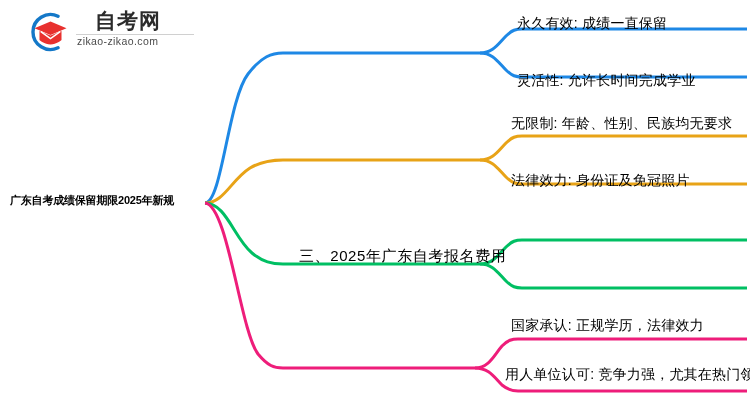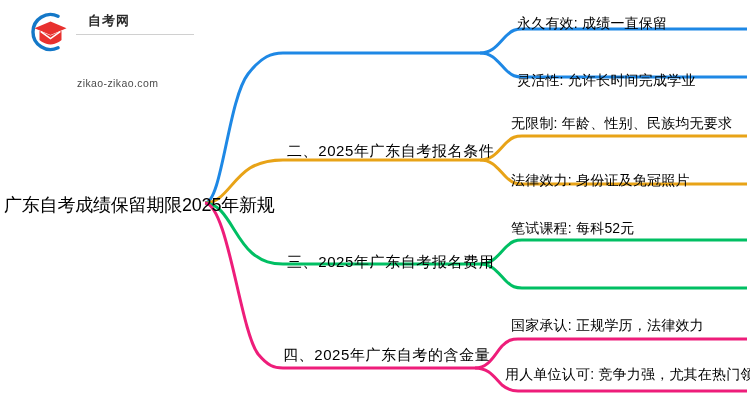--- a/index.html
+++ b/index.html
@@ -34,23 +34,23 @@
   }
   .logo-text {
     position: absolute;
     left: 48px;
     top: 1px;
     width: 120px;
     height: 44px;
   }
   .logo-cn {
     position: absolute;
-    left: 12px;
+    left: 19px;
     top: 0px;
-    font-size: 13px;
+    font-size: 21px;
     font-weight: bold;
     color: #2b2b2b;
     letter-spacing: 1px;
     line-height: 24px;
     white-space: nowrap;
   }
   .logo-rule {
     position: absolute;
     left: 0px;
     top: 25px;
@@ -59,55 +59,54 @@
     background: #d0d0d0;
   }
   .logo-en {
     position: absolute;
     left: 1px;
     top: 26px;
     font-size: 10.5px;
     color: #4b4b4b;
     letter-spacing: 0.4px;
     white-space: nowrap;
-    margin-top: 42px;
   }
   
   #wires {
     position: absolute;
     left: 0;
     top: 0;
     width: 750px;
     height: 410px;
   }
   
   .node {
     position: absolute;
     white-space: nowrap;
     color: #000000;
     font-family: "Liberation Sans", "DejaVu Sans", sans-serif;
   }
   .root-node {
-    font-size: 18px;
-    font-weight: 400;
+    font-size: 11px;
+    font-weight: 700;
     letter-spacing: -0.2px;
-    left: 4px;
+    left: 10px;
     top: 193px;
   }
   .topic-node {
     font-size: 15px;
     letter-spacing: 0.6px;
   }
   .leaf-node {
     font-size: 14px;
     letter-spacing: 0.2px;
   }
   .t1 { left: 287px; top: 36px; }
   .t2 { left: 287px; top: 142px; }
-  .t3 { left: 287px; top: 247px; margin-top: 6px; }
+  .t3 { left: 299px; top: 247px; }
   .t4 { left: 283px; top: 346px; }
   .l1 { left: 517px; top: 15px; }
   .l2 { left: 517px; top: 72px; }
   .l3 { left: 511px; top: 115px; }
   .l4 { left: 511px; top: 172px; }
   .l5 { left: 511px; top: 220px; }
   .l6 { left: 511px; top: 272px; }
   .l7 { left: 511px; top: 317px; }
   .l8 { left: 505px; top: 366px; }
 </style>
@@ -154,25 +153,22 @@
 
     <g>
       <path d="M205,203 C228,205 240,330 258,354 C268,366 274,368 283,368 L475,368" fill="none" stroke="#EE1D7A" stroke-width="3"></path>
       <path d="M475,368 C489,368 494,355 502,346 C508,340 512,339 518,339 L747,339" fill="none" stroke="#EE1D7A" stroke-width="3"></path>
       <path d="M475,368 C489,368 494,377 502,385 C508,390 512,391 518,391 L747,391" fill="none" stroke="#EE1D7A" stroke-width="3"></path>
     </g>
   </svg>
 
   <div class="node root-node">广东自考成绩保留期限2025年新规</div>
 
-  <div class="node topic-node t2">二、2025年广东自考报名条件</div>
   <div class="node topic-node t3">三、2025年广东自考报名费用</div>
-  <div class="node topic-node t4">四、2025年广东自考的含金量</div>
 
   <div class="node leaf-node l1">永久有效: 成绩一直保留</div>
   <div class="node leaf-node l3">无限制: 年龄、性别、民族均无要求</div>
   <div class="node leaf-node l2">灵活性: 允许长时间完成学业</div>
   <div class="node leaf-node l4">法律效力: 身份证及免冠照片</div>
-  <div class="node leaf-node l5">笔试课程: 每科52元</div>
   <div class="node leaf-node l7">国家承认: 正规学历，法律效力</div>
   <div class="node leaf-node l8">用人单位认可: 竞争力强，尤其在热门领域</div>
 
 </div>
 
 </body></html>

